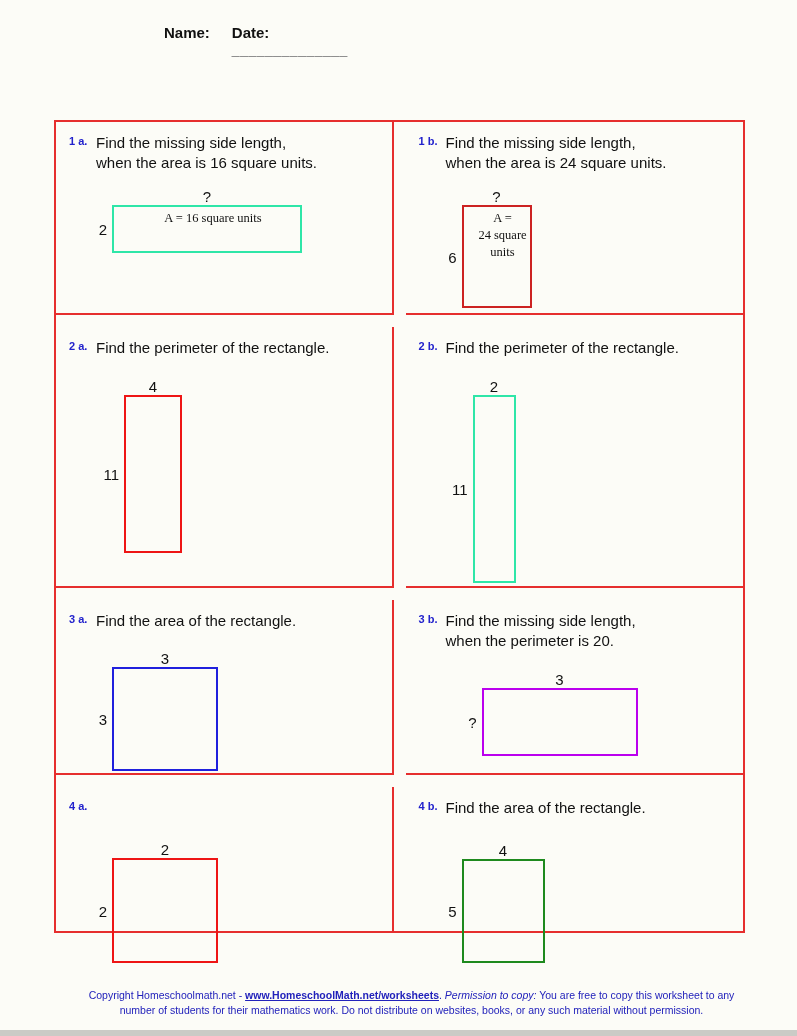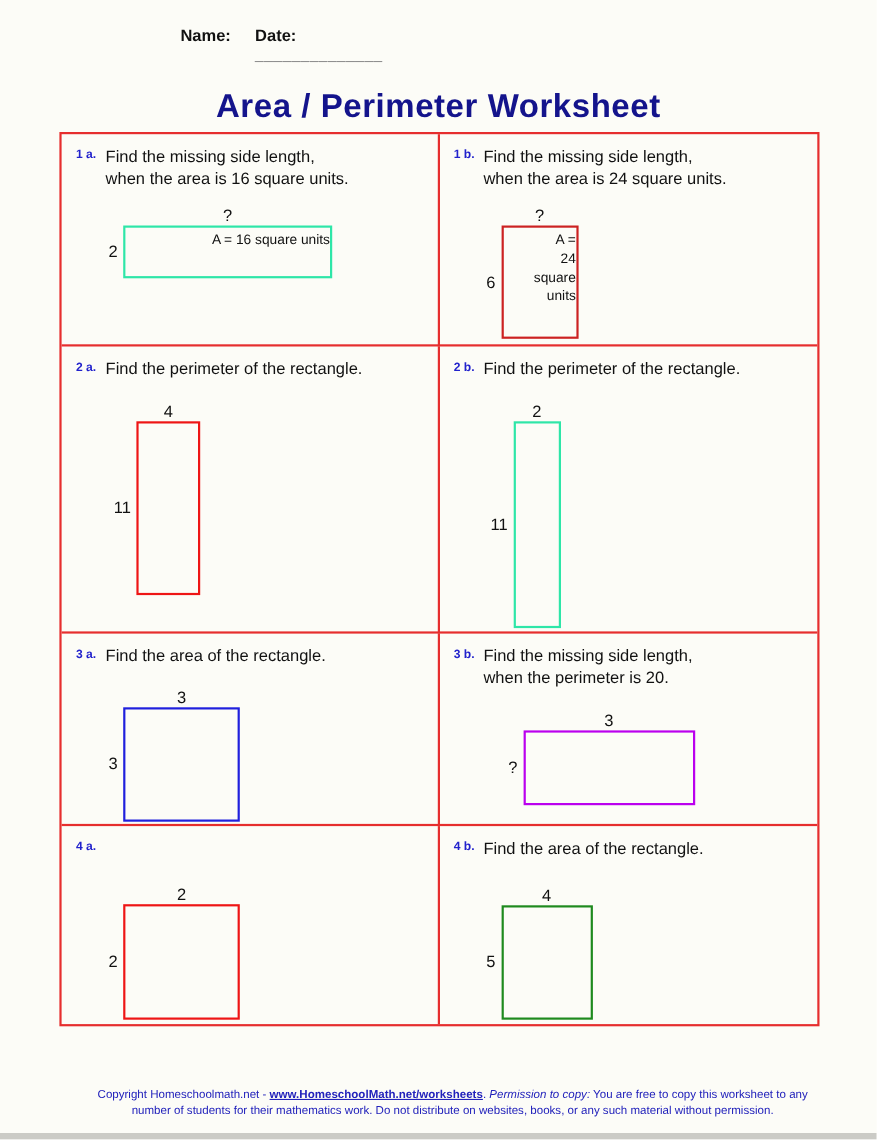--- a/index.html
+++ b/index.html
@@ -32,20 +32,21 @@
     letter-spacing:0.5px;
   }
   
   .worksheet-table {
     position:absolute; left:54px; top:120px;
     width:691px; height:813px;
     border:2px solid #E62E2E;
     display:grid;
     grid-template-columns:1fr 1fr;
     grid-template-rows:193px 261px 175px 1fr;
+    gap:12px;
   }
   .cell {
     position:relative;
     border-right:2px solid #E62E2E;
     border-bottom:2px solid #E62E2E;
   }
   .cell:nth-child(2n) { border-right:none; }
   .cell:nth-child(7), .cell:nth-child(8) { border-bottom:none; }
   .prob-head {
     display:flex; align-items:flex-start;
@@ -69,24 +70,25 @@
     margin-bottom:2px; text-align:center;
     font-size:15px; color:#111;
   }
   .left-label {
     position:absolute; right:100%; margin-right:7px;
     top:50%; transform:translateY(-50%);
     font-size:15px; color:#111; white-space:nowrap;
   }
   .inner-label {
     position:absolute; top:3px; left:12px; right:0;
-    text-align:right;
+    text-align:center;
     font-size:12.5px; color:#111;
     line-height:1.35;
     white-space:pre-line;
+    font-family:Liberation Serif, serif;
   }
   .g1a { left:56px;  top:83px; width:190px; height:48px; }
   .g1b { left:56px;  top:83px; width:70px;  height:103px; }
   .g2a { left:68px;  top:68px; width:58px;  height:158px; }
   .g2b { left:67px;  top:68px; width:43px;  height:188px; }
   .g3a { left:56px;  top:67px; width:106px; height:104px; }
   .g3b { left:76px;  top:88px; width:156px; height:68px; }
   .g4a { left:56px;  top:71px; width:106px; height:105px; }
   .g4b { left:56px;  top:72px; width:83px;  height:104px; }
   
@@ -111,21 +113,20 @@
 <div class="page">
 
   <div class="name-date-row">
     <span class="nd-label">Name:</span>
     <span class="date-group">
       <span class="nd-label">Date:</span>
       <span class="nd-line">______________</span>
     </span>
   </div>
 
-  <div class="page-title" style="color: rgb(20, 20, 140);">Area / Perimeter Worksheet</div>
 
   <div class="worksheet-table" style="border-color: rgb(230, 46, 46);">
 
     <div class="cell">
       <div class="prob-head">
         <span class="prob-label">1 a.</span>
         <span class="prob-q">Find the missing side length,
 when the area is 16 square units.</span>
       </div>
       <div class="shape g1a" style="border-color: rgb(46, 230, 168);">

